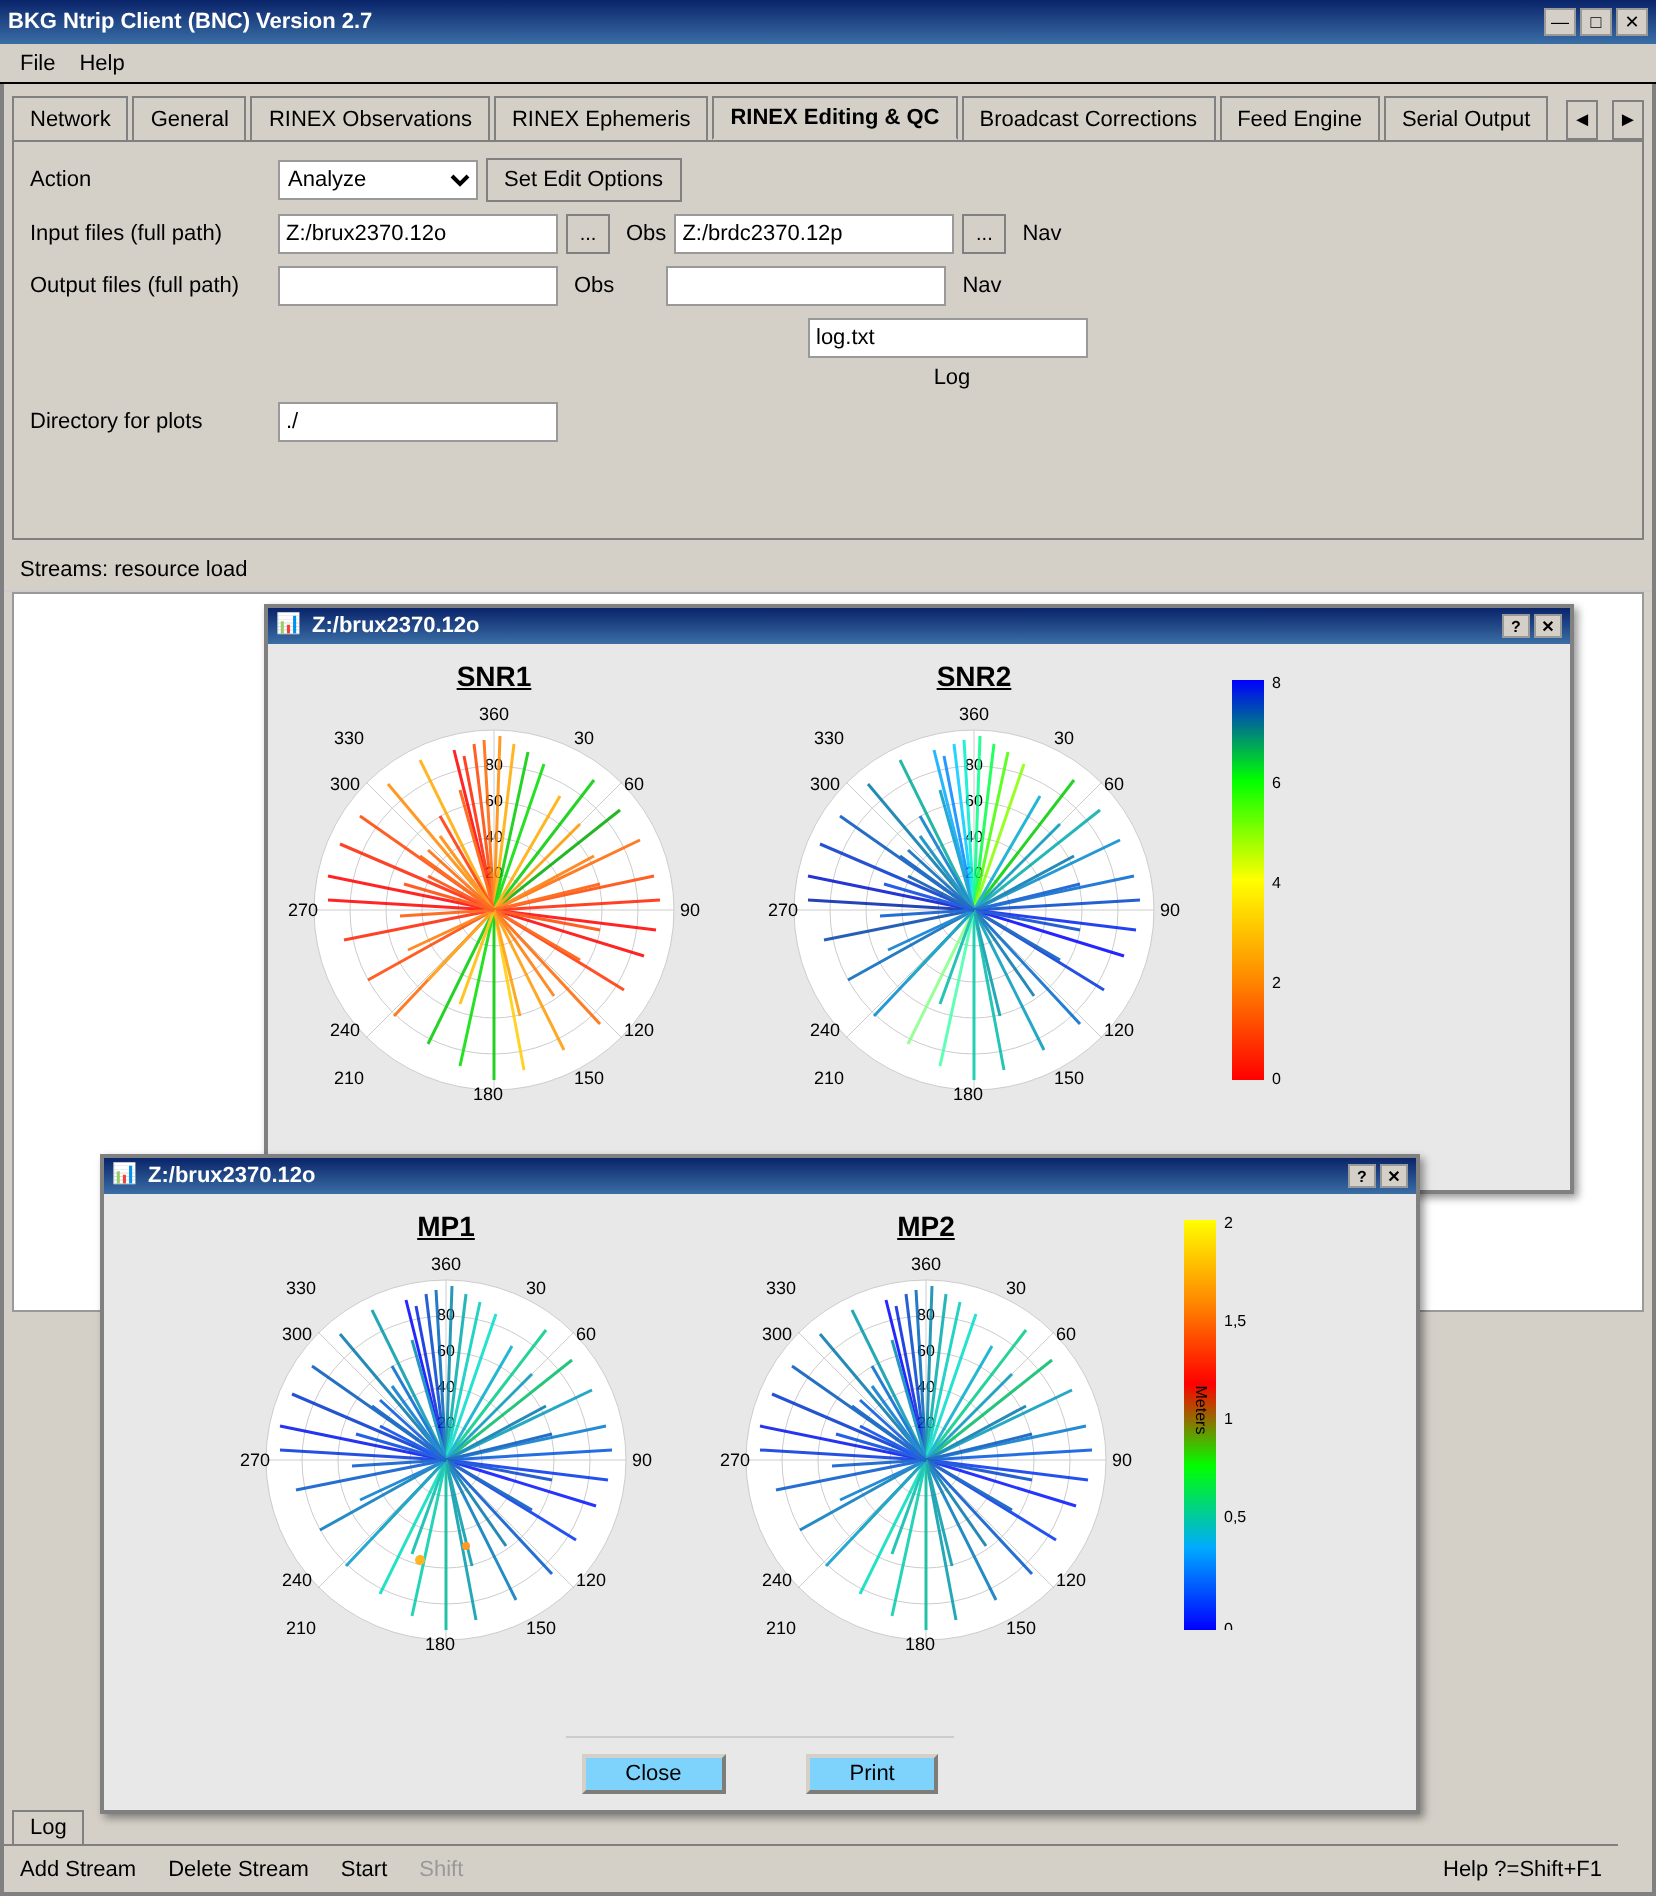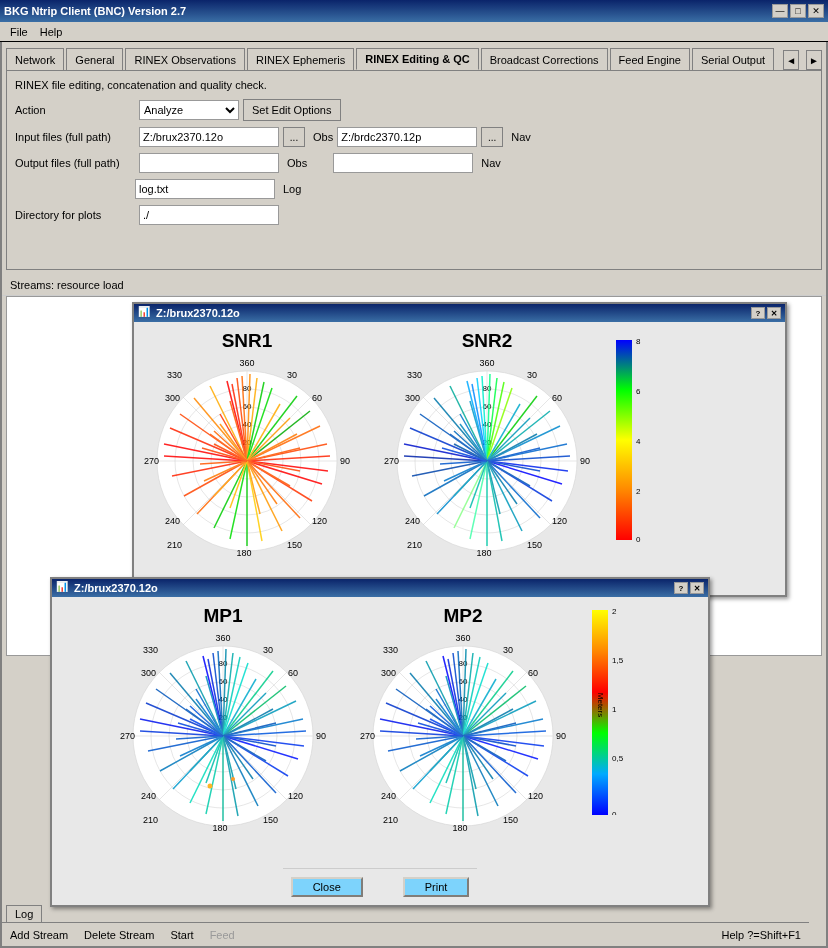--- a/index.html
+++ b/index.html
@@ -231,24 +231,25 @@
       gap: 30px;
     }
 
     .single-plot {
       display: flex;
       flex-direction: column;
       align-items: center;
     }
 
     .plot-title {
-      font-size: 19px;
+      font-size: 14px;
       font-weight: bold;
       margin-bottom: 4px;
       font-family: Arial, sans-serif;
+      text-decoration: underline;
     }
 
     .dialog-footer {
       display: flex;
       justify-content: center;
       gap: 40px;
       padding: 8px;
       border-top: 1px solid #ccc;
     }
 
@@ -287,21 +288,20 @@
     <div class="tab">RINEX Ephemeris</div>
     <div class="tab active">RINEX Editing &amp; QC</div>
     <div class="tab">Broadcast Corrections</div>
     <div class="tab">Feed Engine</div>
     <div class="tab">Serial Output</div>
     <div class="tab-nav-btn">◄</div>
     <div class="tab-nav-btn">►</div>
   </div>
 
   <div class="content-area">
-    <div class="content-desc">RINEX file editing, concatenation and quality check.</div>
 
     <div class="form-row">
       <span class="form-label">Action</span>
       <select class="select-input">
         <option>Analyze</option>
       </select>
       <button class="set-edit-btn">Set Edit Options</button>
     </div>
 
     <div class="form-row">
@@ -315,21 +315,21 @@
     </div>
 
     <div class="form-row">
       <span class="form-label">Output files (full path)</span>
       <input type="text" class="form-input form-input-md" style="">
       <span class="unit-label">Obs</span>
       <input type="text" class="form-input form-input-md" style="margin-left: 22px;">
       <span class="unit-label">Nav</span>
     </div>
 
-    <div class="form-row" style="margin-left:120px;">
+    <div class="form-row" style="margin-left:120px;flex-direction:column;">
       <input type="text" class="form-input form-input-md" value="log.txt" style="">
       <span class="unit-label">Log</span>
     </div>
 
     <div class="form-row">
       <span class="form-label">Directory for plots</span>
       <input type="text" class="form-input form-input-md" value="./" style="">
     </div>
   </div>
 
@@ -341,21 +341,21 @@
   </div>
 
   <div class="log-tab-bar">
     <div class="log-tab">Log</div>
   </div>
 
   <div class="bottom-area">
     <span class="bottom-item">Add Stream</span>
     <span class="bottom-item">Delete Stream</span>
     <span class="bottom-item">Start</span>
-    <span class="bottom-item disabled">Feed</span>
+    <span class="bottom-item disabled">Shift</span>
     <span class="help-text">Help ?=Shift+F1</span>
   </div>
 
   <div class="dialog-window" style="top:260px; left:130px; width:655px; height:295px;">
     <div class="dialog-title-bar">
       <div class="dialog-title-left">
         <span class="dialog-title-icon">📊</span>
         <span>Z:/brux2370.12o</span>
       </div>
       <div style="display:flex;">

